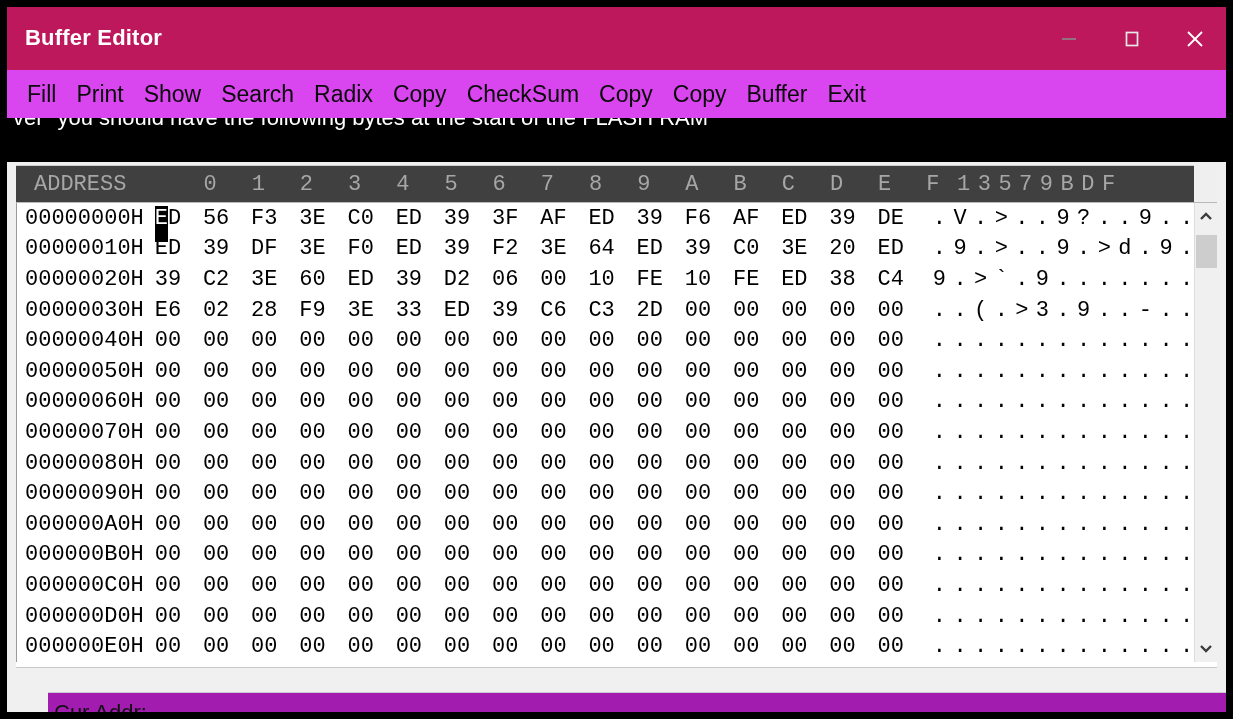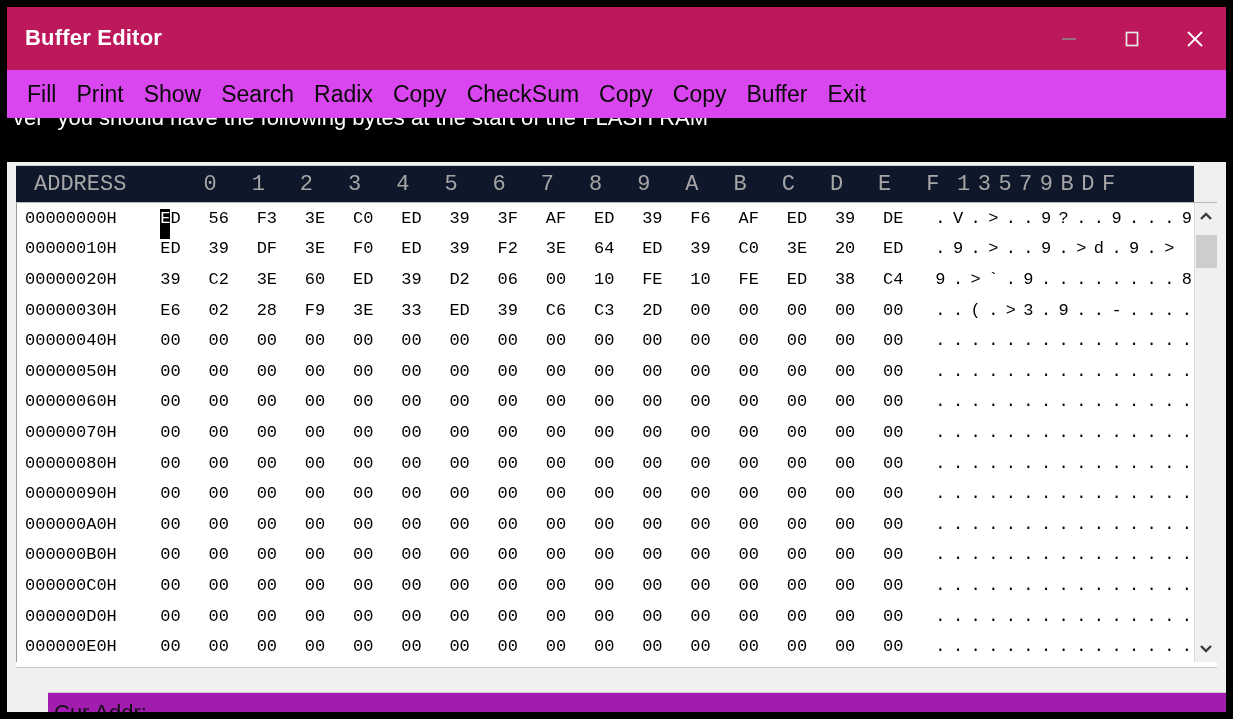--- a/index.html
+++ b/index.html
@@ -110,21 +110,21 @@
     line-height: 1;
   }
 
   
   .hexheader {
     position: absolute;
     left: 9px;
     top: 158px;
     width: 1201px;
     height: 38px;
-    background: #0f172a;
+    background: #404040;
     border-top: 1px solid #cfcfcf;
     border-bottom: 1px solid #b8b8b8;
     box-sizing: border-box;
     overflow: hidden;
   }
   .hexheader .hrow {
     position: absolute;
     left: 0; top: 0;
     height: 36px;
     display: flex;
@@ -160,21 +160,21 @@
     border-left: 1px solid #9b9b9b;
     box-sizing: border-box;
     overflow: hidden;
   }
   .hexrow {
     position: relative;
     height: 30.6px;
     display: flex;
     align-items: center;
     font-family: "Liberation Mono", monospace;
-    font-size: 17px;
+    font-size: 22px;
     color: #000000;
     white-space: pre;
   }
   .r-addr {
     width: 168px;
     padding-left: 8px;
     box-sizing: border-box;
     white-space: pre;
   }
   .r-bytes { display: flex; }

